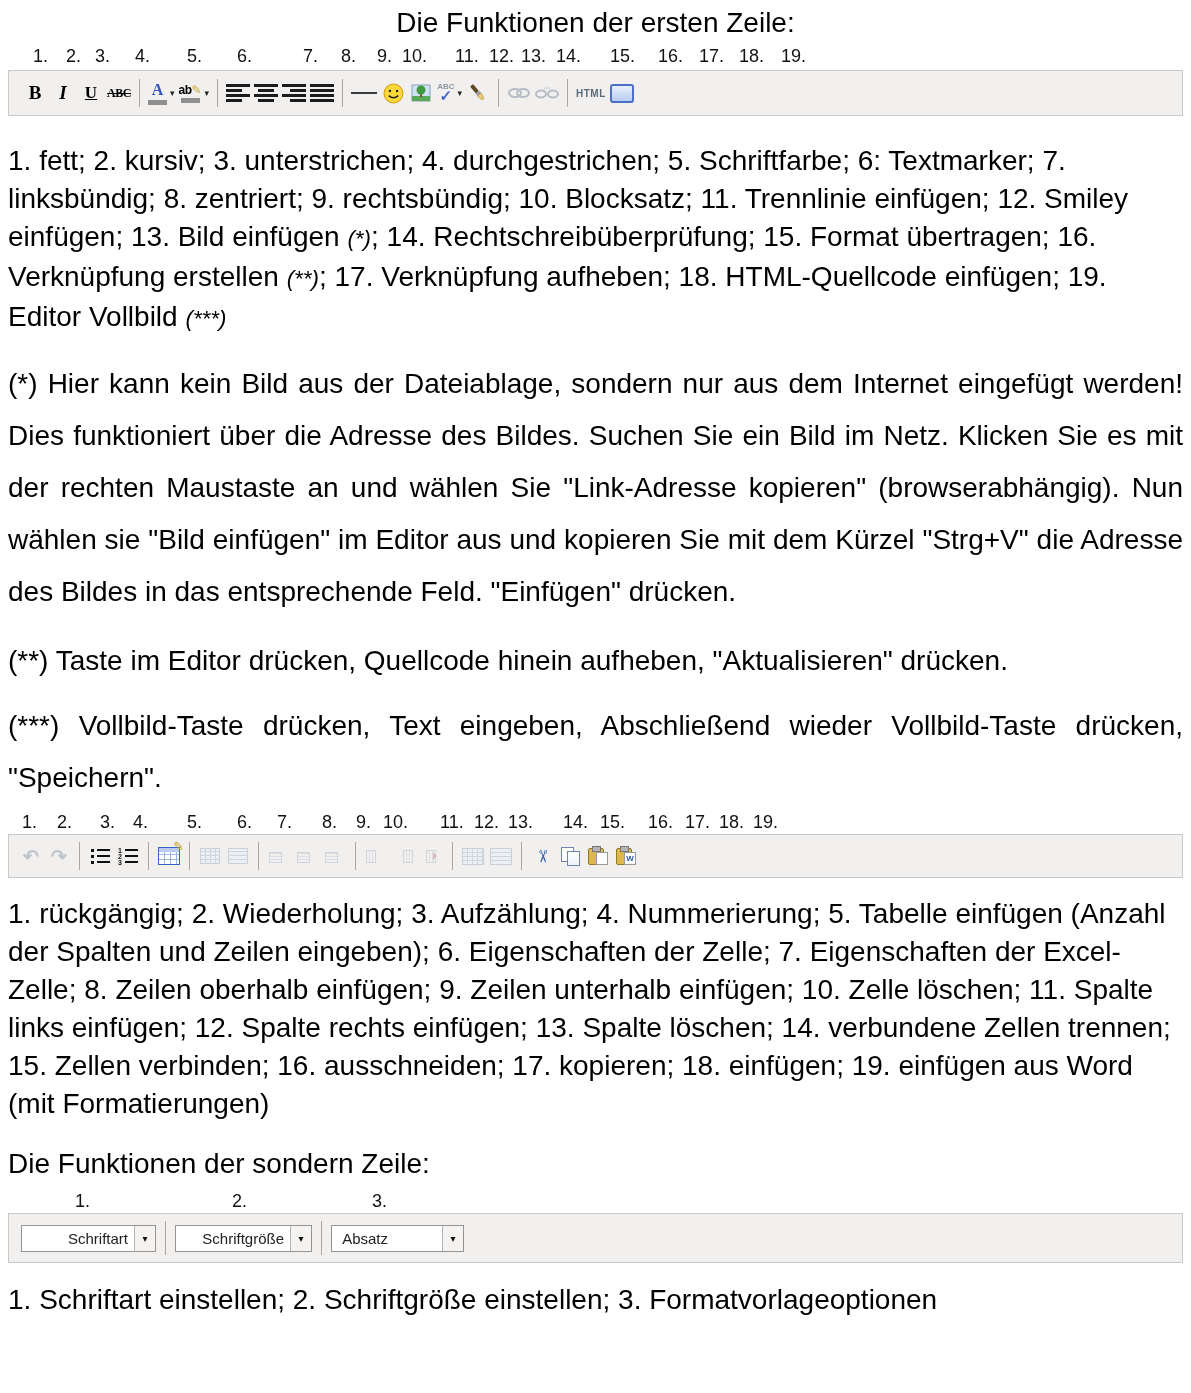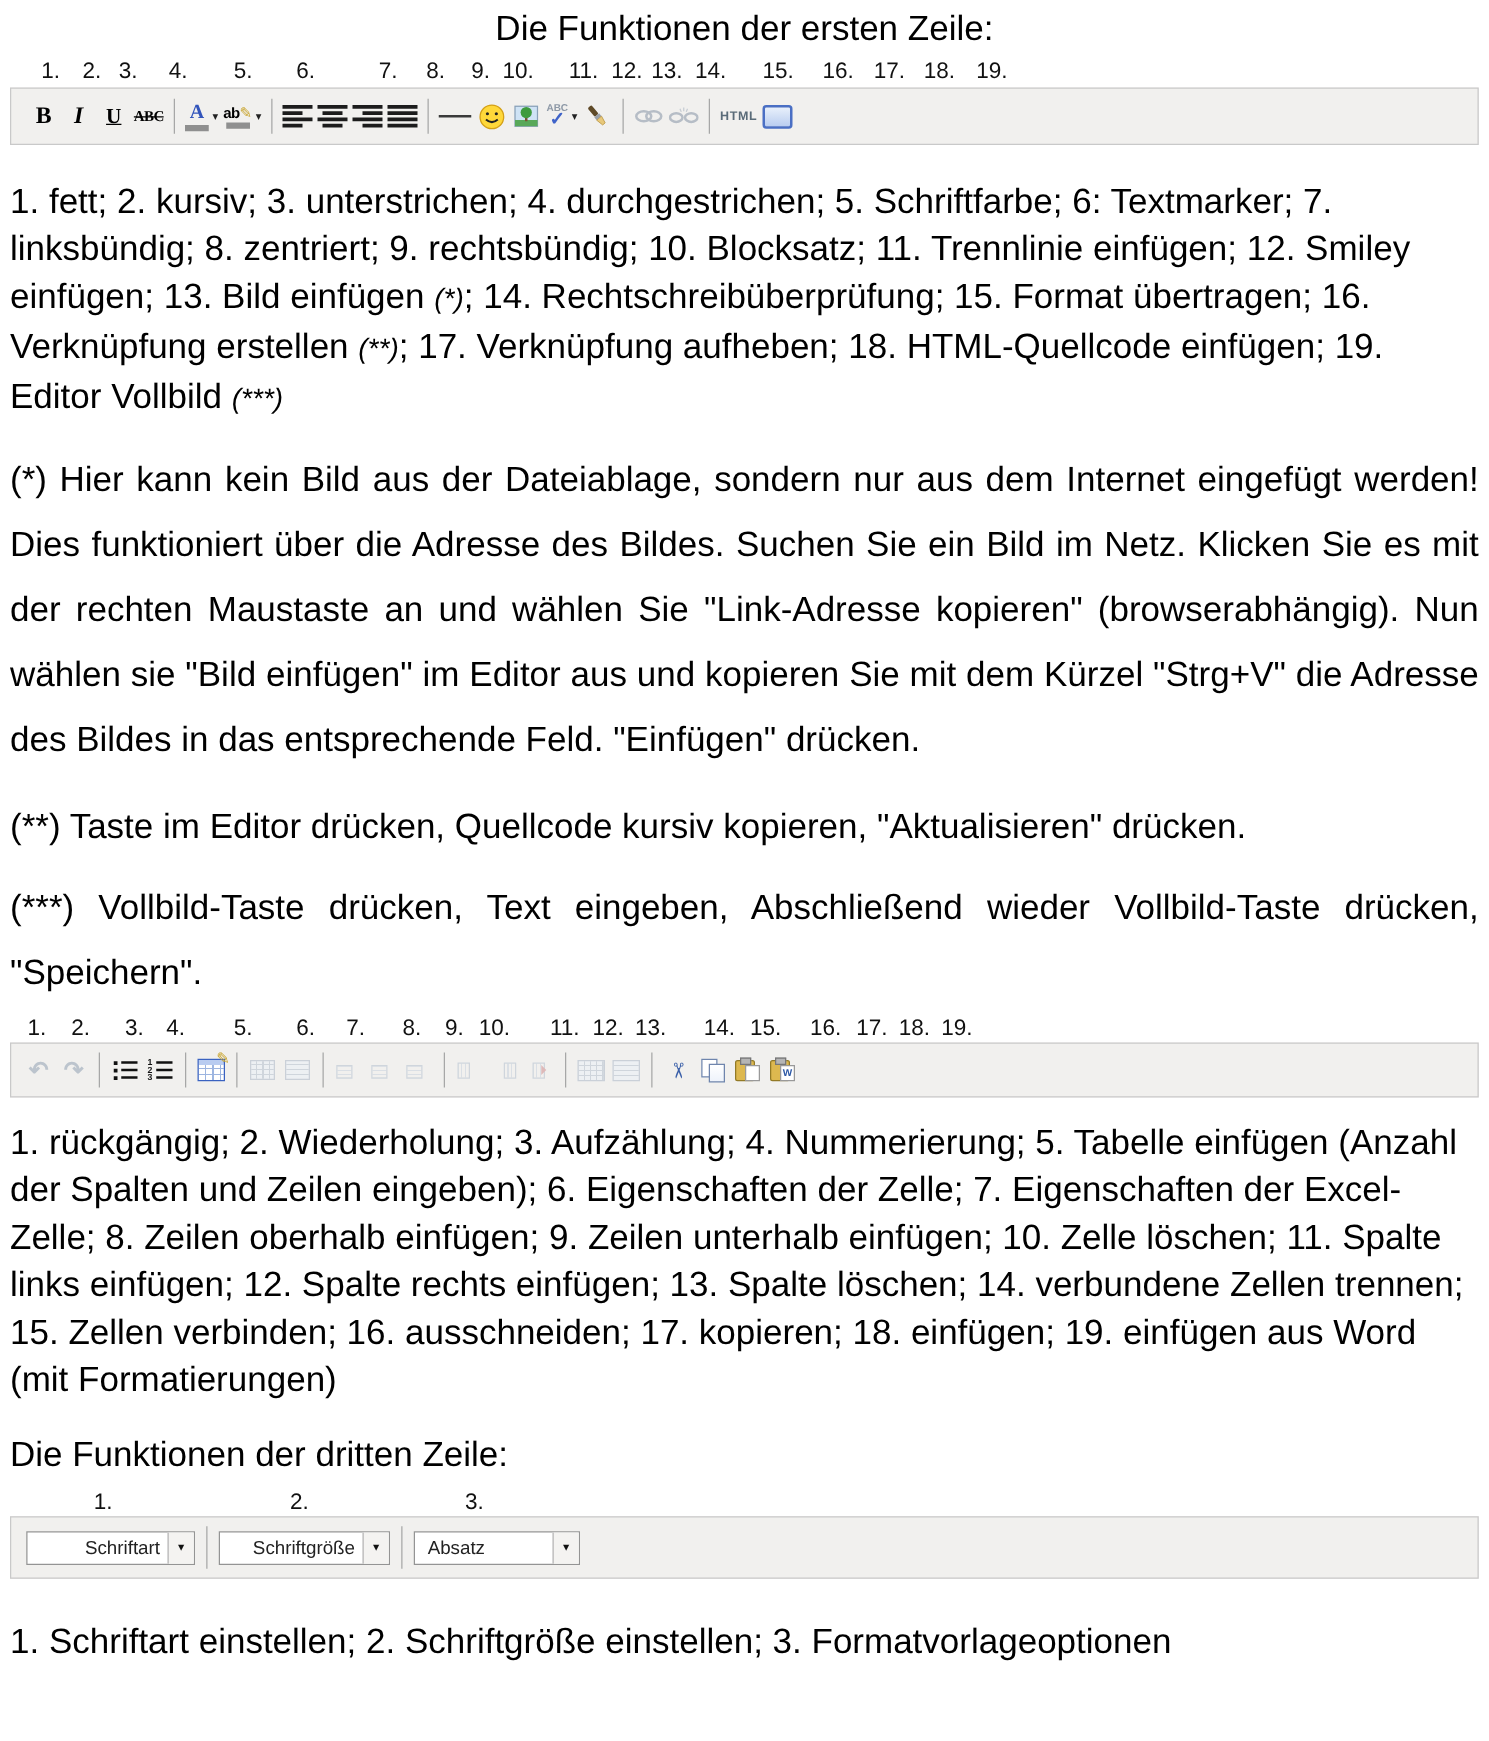--- a/index.html
+++ b/index.html
@@ -87,21 +87,21 @@
 
   
   .para{font-size:28px;margin:0;}
   .p-tight{line-height:38px;}
   .p-wide{line-height:52px;text-align:justify;}
   .p1{margin-top:26px;}
   .p2{margin-top:20px;}
   .p3{margin-top:24px;}
   .p4{margin-top:20px;}
   .p5{margin-top:17px;}
-  .p6{margin-top:31px;}
+  .p6{margin-top:18px;}
   .it{font-style:italic;font-size:.8em;}
 </style>
 </head>
 <body>
 
 <div class="page">
 
   <p class="hd hd1">Die Funktionen der ersten Zeile:</p>
 
   <div class="num-row nr1">
@@ -251,21 +251,21 @@
       </button>
     <button class="tb">
         <span class="fullscr"></span>
       </button>
   </div>
 
   <p class="para p-tight p1"><span>1. fett; 2. kursiv; 3. unterstrichen; 4. durchgestrichen; 5. Schriftfarbe; 6: Textmarker; 7. linksbündig; 8. zentriert; 9. rechtsbündig; 10. Blocksatz; 11. Trennlinie einfügen; 12. Smiley einfügen; 13. Bild einfügen </span><span class="it">(*)</span><span>; 14. Rechtschreibüberprüfung; 15. Format übertragen; 16. Verknüpfung erstellen </span><span class="it">(**)</span><span>; 17. Verknüpfung aufheben; 18. HTML-Quellcode einfügen; 19. Editor Vollbild </span><span class="it">(***)</span></p>
 
   <p class="para p-wide p2">(*) Hier kann kein Bild aus der Dateiablage, sondern nur aus dem Internet eingefügt werden! Dies funktioniert über die Adresse des Bildes. Suchen Sie ein Bild im Netz. Klicken Sie es mit der rechten Maustaste an und wählen Sie "Link-Adresse kopieren" (browserabhängig). Nun wählen sie "Bild einfügen" im Editor aus und kopieren Sie mit dem Kürzel "Strg+V" die Adresse des Bildes in das entsprechende Feld. "Einfügen" drücken.</p>
 
-  <p class="para p-tight p3">(**) Taste im Editor drücken, Quellcode kursiv kopieren, "Aktualisieren" drücken.</p>
+  <p class="para p-tight p3">(**) Taste im Editor drücken, Quellcode hinein aufheben, "Aktualisieren" drücken.</p>
 
   <p class="para p-wide p4">(***) Vollbild-Taste drücken, Text eingeben, Abschließend wieder Vollbild-Taste drücken, "Speichern".</p>
 
 
   <div class="num-row nr2">
     <span class="num" style="left:14px">1.</span>
     <span class="num" style="left:49px">2.</span>
     <span class="num" style="left:92px">3.</span>
     <span class="num" style="left:125px">4.</span>
     <span class="num" style="left:179px">5.</span>
@@ -406,21 +406,21 @@
           <span class="clip"></span>
           <span class="sheet">
             <span class="wmark">W</span>
           </span>
         </span>
       </button>
   </div>
 
   <p class="para p-tight p5">1. rückgängig; 2. Wiederholung; 3. Aufzählung; 4. Nummerierung; 5. Tabelle einfügen (Anzahl der Spalten und Zeilen eingeben); 6. Eigenschaften der Zelle; 7. Eigenschaften der Excel-Zelle; 8. Zeilen oberhalb einfügen; 9. Zeilen unterhalb einfügen; 10. Zelle löschen; 11. Spalte links einfügen; 12. Spalte rechts einfügen; 13. Spalte löschen; 14. verbundene Zellen trennen; 15. Zellen verbinden; 16. ausschneiden; 17. kopieren; 18. einfügen; 19. einfügen aus Word (mit Formatierungen)</p>
 
-  <p class="hd hd3">Die Funktionen der dritten Zeile:</p>
+  <p class="hd hd3">Die Funktionen der sondern Zeile:</p>
 
   <div class="num-row nr3">
     <span class="num" style="left:67px">1.</span>
     <span class="num" style="left:224px">2.</span>
     <span class="num" style="left:364px">3.</span>
   </div>
 
   <div class="tbar tb3">
     <div class="combo c1">
       <span class="lbl">Schriftart</span>

